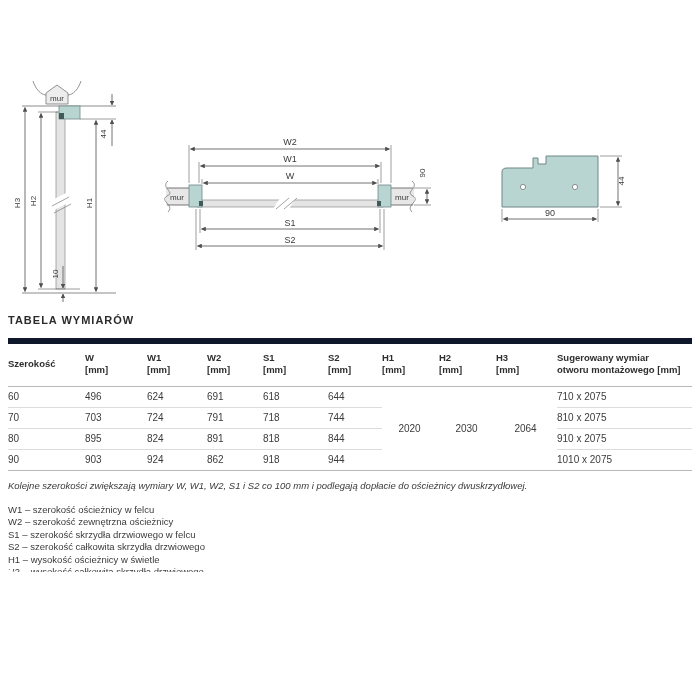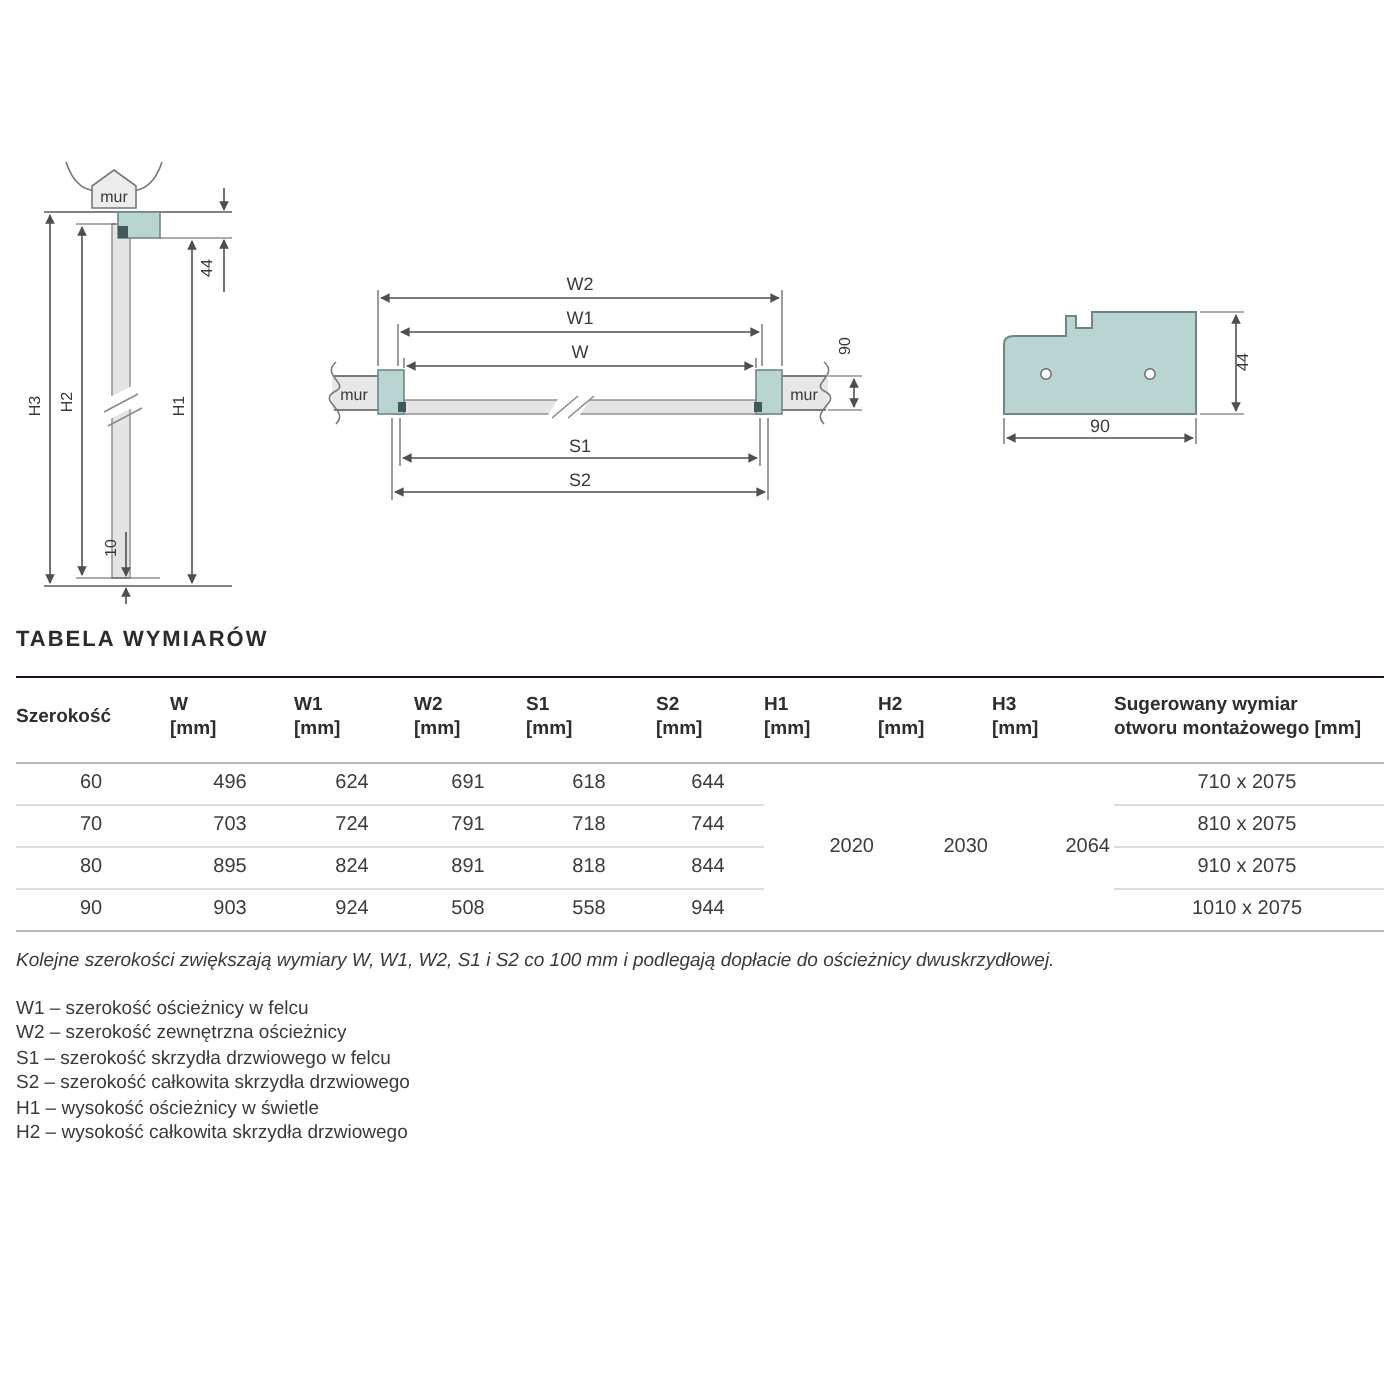--- a/index.html
+++ b/index.html
@@ -6,26 +6,26 @@
   body{width:700px;height:700px;font-family:"Liberation Sans","DejaVu Sans",sans-serif;color:#3c3c3c;}
   .sheet{position:relative;width:700px;height:572px;background:#fff;overflow:hidden;border-radius:18px;}
   svg{position:absolute;left:0;top:0;}
   svg text{font-family:"Liberation Sans","DejaVu Sans",sans-serif;fill:#3a3a3a;}
   .dim-lbl{font-size:9px;}
   .dim-lbl-sm{font-size:8px;}
   .mur-lbl{font-size:8px;}
   .table-section{position:absolute;left:8px;top:314px;width:684px;}
   .table-title{font-size:11px;font-weight:bold;letter-spacing:1px;color:#2b2b2b;margin:0 0 12px 0;}
   table{width:100%;border-collapse:collapse;table-layout:fixed;
-        border-top:1px solid #0f172a;border-bottom:1px solid #b9b9b9;}
+        border-top:6px solid #0f172a;border-bottom:1px solid #b9b9b9;}
   th{font-size:9.5px;font-weight:bold;text-align:left;vertical-align:middle;color:#2e2e2e;
      padding:8px 2px 9px 0;line-height:1.3;border-bottom:1px solid #b9b9b9;}
-  td{font-size:10px;color:#3c3c3c;padding:4.5px 2px 4.5px 0;text-align:center;vertical-align:middle;}
+  td{font-size:10px;color:#3c3c3c;padding:4.5px 2px 4.5px 0;text-align:left;vertical-align:middle;}
   td.dv{border-bottom:1px solid #dcdcdc;}
-  td.merged{text-align:right;}
+  td.merged{text-align:center;}
   .footnote{font-size:9.5px;color:#3a3a3a;margin:9px 0 0 0;font-style:italic;}
   .legend{margin-top:13px;font-size:9.5px;color:#3a3a3a;line-height:1.32;}
 </style>
 </head>
 <body>
 
 <div class="sheet">
 
   <svg width="700" height="312" viewBox="0 0 700 312">
     <defs>
@@ -234,22 +234,22 @@
           <td class="dv">824</td>
           <td class="dv">891</td>
           <td class="dv">818</td>
           <td class="dv">844</td>
           <td class="dv">910 x 2075</td>
         </tr>
         <tr>
           <td>90</td>
           <td>903</td>
           <td>924</td>
-          <td>508</td>
-          <td>558</td>
+          <td>862</td>
+          <td>918</td>
           <td>944</td>
           <td>1010 x 2075</td>
         </tr>
       </tbody>
     </table>
 
     <p class="footnote">Kolejne szerokości zwiększają wymiary W, W1, W2, S1 i S2 co 100 mm i podlegają dopłacie do ościeżnicy dwuskrzydłowej.</p>
 
     <div class="legend">
       <div>W1 – szerokość ościeżnicy w felcu</div>

